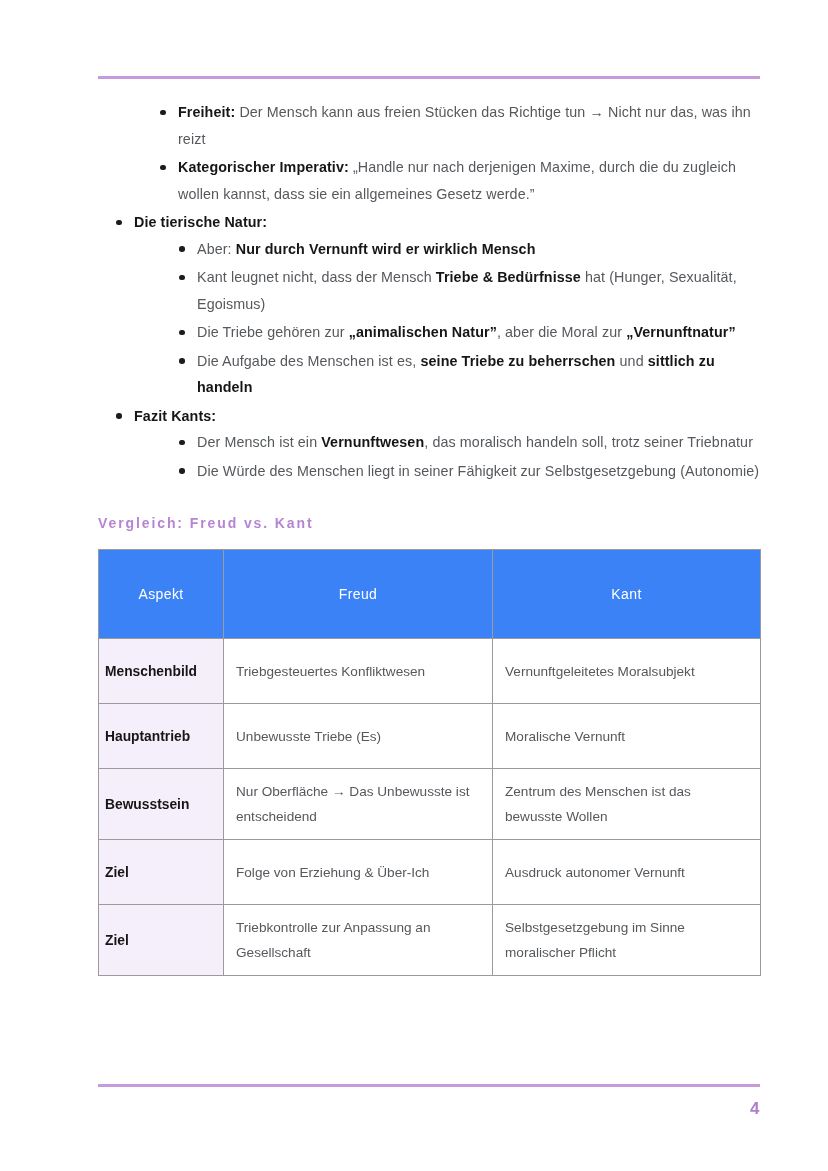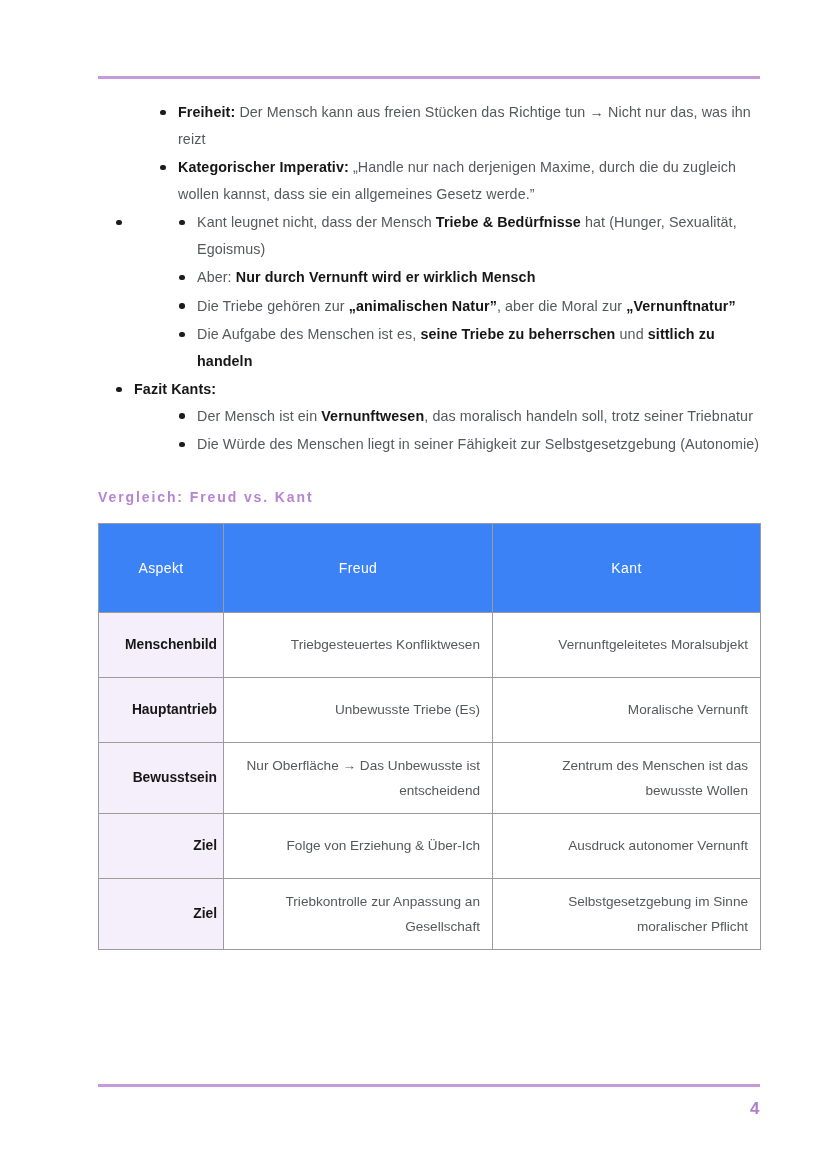--- a/index.html
+++ b/index.html
@@ -102,21 +102,21 @@
     font-size: 14px;
     letter-spacing: 0.4px;
     height: 80px;
     border: 1px solid #9b9b9b;
     text-align: center;
     vertical-align: middle;
     padding: 4px 8px;
   }
   table.compare td {
     border: 1px solid #9b9b9b;
-    text-align: right;
+    text-align: left;
     vertical-align: middle;
     color: #55585c;
     padding: 10px 12px;
     line-height: 25px;
     height: 44px;
   }
   table.compare td.aspect {
     background: #f4effa;
     color: #161616;
     font-weight: bold;
@@ -151,26 +151,27 @@
     <ul class="lvl1" id="notes-root">
         <ul class="lvl2">
           <li class="item">
             <span class="txt"><b>Freiheit:</b><span> Der Mensch kann aus freien Stücken das Richtige tun → Nicht nur das, was ihn reizt</span></span>
           </li>
           <li class="item">
             <span class="txt"><b>Kategorischer Imperativ:</b><span> „Handle nur nach derjenigen Maxime, durch die du zugleich wollen kannst, dass sie ein allgemeines Gesetz werde.”</span></span>
           </li>
         </ul>
         <li class="item">
+          <span class="txt"><b>Die tierische Natur:</b></span>
           <ul class="lvl2">
             <li class="item">
+              <span class="txt"><span>Aber: </span><b>Nur durch Vernunft wird er wirklich Mensch</b></span>
+            </li>
+            <li class="item">
               <span class="txt"><span>Kant leugnet nicht, dass der Mensch </span><b>Triebe &amp; Bedürfnisse</b><span> hat (Hunger, Sexualität, Egoismus)</span></span>
-            </li>
-            <li class="item">
-              <span class="txt"><span>Aber: </span><b>Nur durch Vernunft wird er wirklich Mensch</b></span>
             </li>
             <li class="item">
               <span class="txt"><span>Die Triebe gehören zur </span><b>„animalischen Natur”</b><span>, aber die Moral zur </span><b>„Vernunftnatur”</b></span>
             </li>
             <li class="item">
               <span class="txt"><span>Die Aufgabe des Menschen ist es, </span><b>seine Triebe zu beherrschen</b><span> und </span><b>sittlich zu handeln</b></span>
             </li>
           </ul>
         </li>
         <li class="item">

